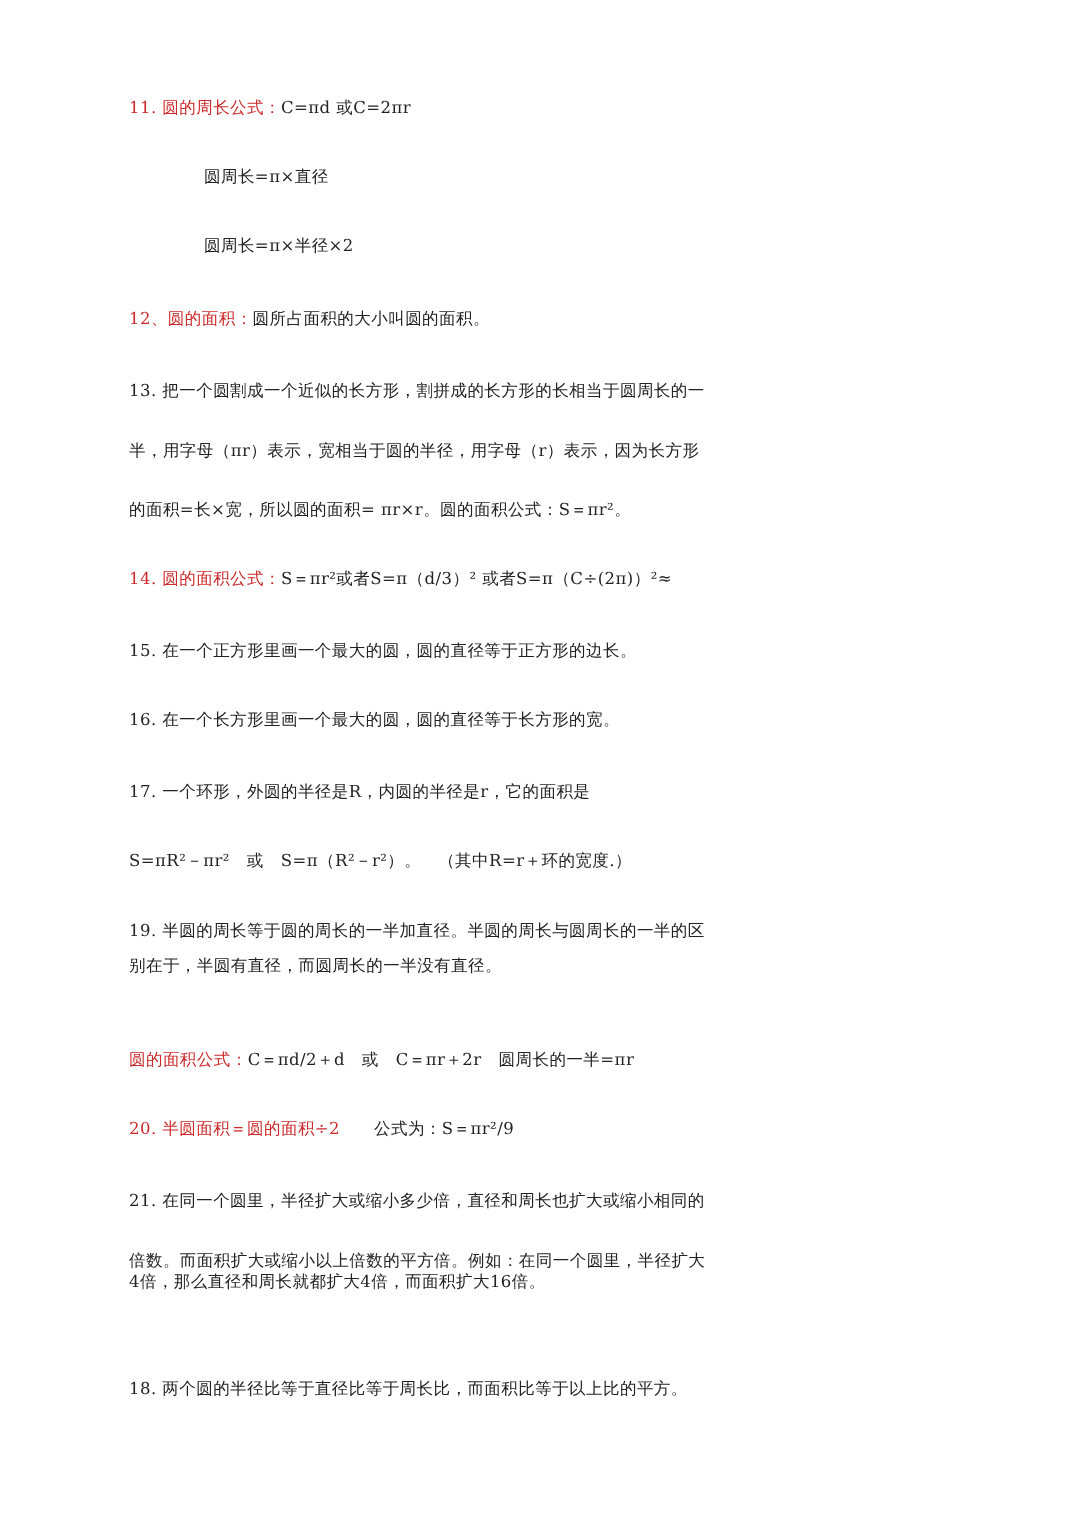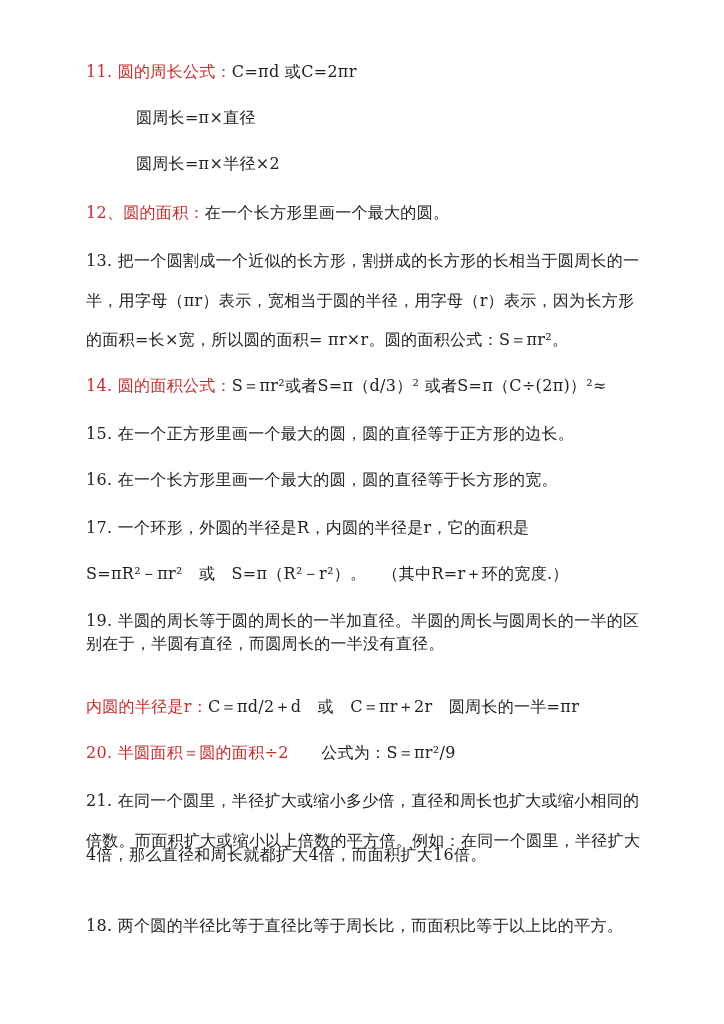--- a/index.html
+++ b/index.html
@@ -3,42 +3,42 @@
 <meta charset="utf-8">
 <style>
   html, body { margin: 0; padding: 0; background: #ffffff; }
   body {
     width: 724px; height: 1024px; position: relative; overflow: hidden;
     font-family: "DejaVu Serif", "Liberation Serif", serif;
     color: #222222;
   }
   .line {
     position: absolute; left: 86px; white-space: nowrap;
-    font-size: 16px; line-height: 22px; letter-spacing: 0.3px;
+    font-size: 11px; line-height: 22px; letter-spacing: 0.3px;
   }
   .indent { left: 136px; }
   .red { color: #cc2a2a; }
 </style>
 </head>
 <body>
 
 <div>
   <div class="line" style="top:61px"><span class="red">11. 圆的周长公式：</span><span>C=πd 或C=2πr</span></div>
   <div class="line indent" style="top:107px">圆周长=π×直径</div>
   <div class="line indent" style="top:153px">圆周长=π×半径×2</div>
-  <div class="line" style="top:202px"><span class="red">12、圆的面积：</span><span>在一个长方形里画一个最大的圆。</span></div>
+  <div class="line" style="top:202px"><span class="red">12、圆的面积：</span><span>圆所占面积的大小叫圆的面积。</span></div>
   <div class="line" style="top:250px">13. 把一个圆割成一个近似的长方形，割拼成的长方形的长相当于圆周长的一</div>
   <div class="line" style="top:290px">半，用字母（πr）表示，宽相当于圆的半径，用字母（r）表示，因为长方形</div>
   <div class="line" style="top:329px">的面积=长×宽，所以圆的面积= πr×r。圆的面积公式：S＝πr²。</div>
   <div class="line" style="top:375px"><span class="red">14. 圆的面积公式：</span><span>S＝πr²或者S=π（d/3）² 或者S=π（C÷(2π)）²≈</span></div>
   <div class="line" style="top:423px">15. 在一个正方形里画一个最大的圆，圆的直径等于正方形的边长。</div>
   <div class="line" style="top:469px">16. 在一个长方形里画一个最大的圆，圆的直径等于长方形的宽。</div>
   <div class="line" style="top:517px">17. 一个环形，外圆的半径是R，内圆的半径是r，它的面积是</div>
   <div class="line" style="top:563px">S=πR²－πr²　或　S=π（R²－r²）。　（其中R=r＋环的宽度.）</div>
   <div class="line" style="top:610px">19. 半圆的周长等于圆的周长的一半加直径。半圆的周长与圆周长的一半的区</div>
   <div class="line" style="top:633px">别在于，半圆有直径，而圆周长的一半没有直径。</div>
-  <div class="line" style="top:696px"><span class="red">内圆的半径是r：</span><span>C＝πd/2＋d　或　C＝πr＋2r　圆周长的一半=πr</span></div>
+  <div class="line" style="top:696px"><span class="red">圆的面积公式：</span><span>C＝πd/2＋d　或　C＝πr＋2r　圆周长的一半=πr</span></div>
   <div class="line" style="top:742px"><span class="red">20. 半圆面积＝圆的面积÷2</span><span>　　公式为：S＝πr²/9</span></div>
   <div class="line" style="top:790px">21. 在同一个圆里，半径扩大或缩小多少倍，直径和周长也扩大或缩小相同的</div>
   <div class="line" style="top:830px">倍数。而面积扩大或缩小以上倍数的平方倍。例如：在同一个圆里，半径扩大</div>
   <div class="line" style="top:844px"> 4倍，那么直径和周长就都扩大4倍，而面积扩大16倍。</div>
   <div class="line" style="top:915px">18. 两个圆的半径比等于直径比等于周长比，而面积比等于以上比的平方。</div>
 </div>
 
 </body></html>

